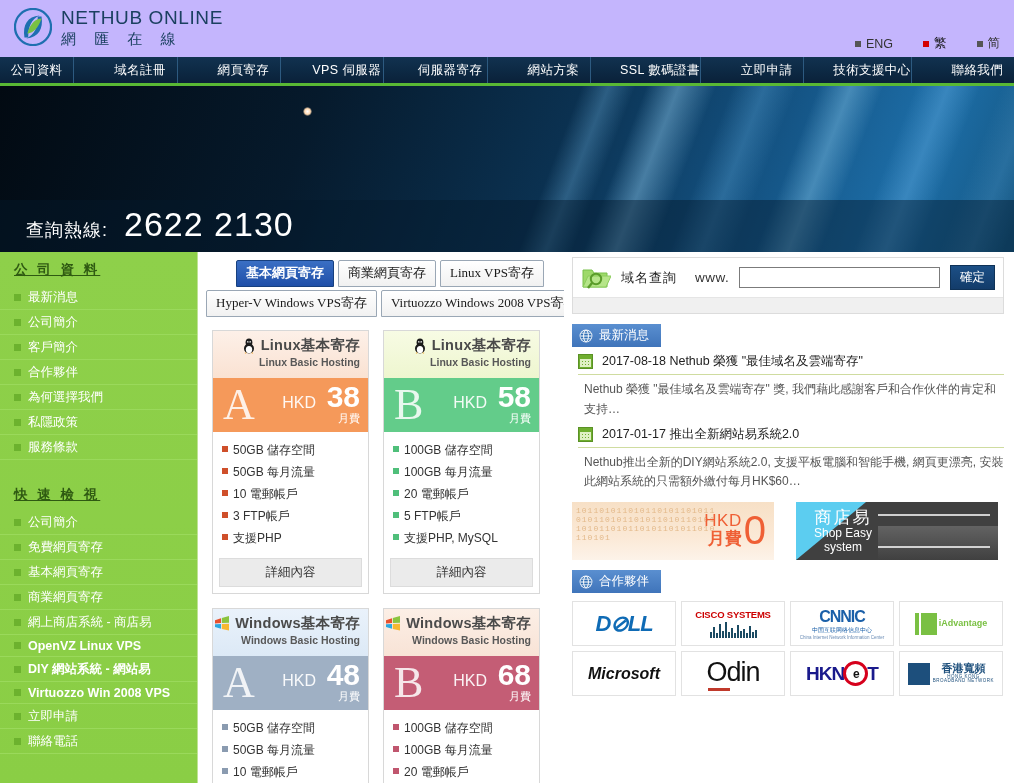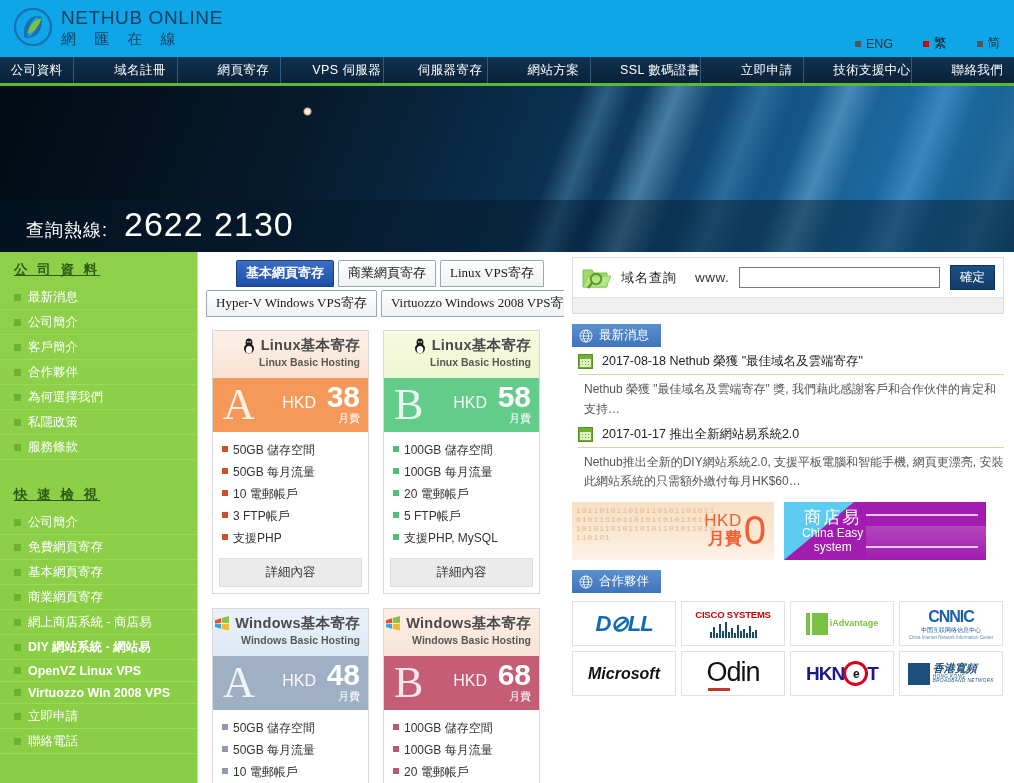--- a/index.html
+++ b/index.html
@@ -17,21 +17,21 @@
     position:absolute;top:0;left:832px;width:155px;height:10px;
     background:#f2f2f2;border:1px solid #dcdcdc;border-top:none;
     border-radius:0 0 3px 3px;
     display:flex;align-items:center;justify-content:space-around;
     overflow:hidden;
   }
   .chrome-sliver i{display:block;width:12px;height:7px;border:1px solid #b5b5b5;border-radius:1px;background:#fff;}
   .chrome-sliver s{display:block;width:1px;height:7px;background:#cfcfcf;}
 
   
-  .header{position:absolute;top:0;left:0;width:1014px;height:57px;background:#0ea5e9;}
+  .header{position:absolute;top:0;left:0;width:1014px;height:57px;background:#c4b5fd;}
   .logo{position:absolute;left:14px;top:8px;display:flex;align-items:center;gap:9px;}
   .logo-mark{width:38px;height:38px;flex:0 0 38px;}
   .logo-text{line-height:1;}
   .logo-en{font-size:19px;letter-spacing:.6px;color:#1b4060;font-weight:400;font-family:"Liberation Sans",sans-serif;}
   .logo-cn{font-size:15px;letter-spacing:7px;color:#1b4060;margin-top:4px;}
 
   .langs{position:absolute;right:14px;top:35px;display:flex;align-items:center;gap:30px;font-size:12.5px;color:#333;}
   .lang{display:flex;align-items:center;gap:5px;cursor:pointer;}
   .lang .sq{width:6px;height:6px;display:inline-block;background:#555;}
   .lang.active .sq{background:#d40000;}
@@ -160,21 +160,21 @@
   .promo{width:202px;height:58px;position:relative;overflow:hidden;cursor:pointer;}
   .promo-a{background:linear-gradient(180deg,#f7e0c6,#fbe9d6 60%,#fdf3e9);}
   .promo-a .bits{position:absolute;left:4px;top:4px;width:140px;height:46px;
     color:#e3b98a;font-size:8px;line-height:9px;letter-spacing:1px;overflow:hidden;
     font-family:"Liberation Mono","DejaVu Sans Mono",monospace;white-space:pre-wrap;word-break:break-all;}
   .promo-a .pt{position:absolute;right:8px;top:4px;display:flex;align-items:center;gap:2px;color:#ef5f35;}
   .promo-a .pk{display:flex;flex-direction:column;align-items:flex-end;line-height:1.05;}
   .promo-a .pk b{font-size:17px;font-weight:400;letter-spacing:.5px;}
   .promo-a .pk u{font-size:17px;text-decoration:none;font-weight:bold;}
   .promo-a .zero{font-size:40px;line-height:48px;font-weight:300;}
-  .promo-b{background:#a21caf;}
+  .promo-b{background:#404040;margin-left:12px;}
   .promo-b .tri{position:absolute;left:0;top:0;width:0;height:0;
     border-top:58px solid #5ccdf0;border-right:70px solid transparent;}
   .promo-b .tri2{position:absolute;right:0;bottom:0;width:120px;height:34px;
     background:linear-gradient(180deg,rgba(255,255,255,.18),rgba(255,255,255,0));}
   .promo-b .ln{position:absolute;right:8px;height:2px;background:rgba(255,255,255,.75);}
   .promo-b .ln1{top:12px;width:112px;}
   .promo-b .ln2{bottom:12px;width:112px;}
   .promo-b .txt{position:absolute;left:18px;top:6px;color:#fff;text-align:center;line-height:1.12;}
   .promo-b .txt .cn{font-size:17px;letter-spacing:2px;}
   .promo-b .txt .en{font-size:12px;}
@@ -197,21 +197,21 @@
   .l-iadv .bx{width:16px;height:22px;background:#7ac043;}
   .l-iadv .tx{font-size:9px;color:#7ac043;font-weight:bold;line-height:1.1;}
   .l-ms{font-family:"Liberation Sans",sans-serif;font-weight:bold;font-style:italic;font-size:16px;color:#111;}
   .l-odin{font-size:27px;color:#111;letter-spacing:-1px;position:relative;padding-bottom:3px;}
   .l-odin:after{content:"";position:absolute;left:2px;bottom:0;width:22px;height:3px;background:#c0392b;}
   .l-hknet{display:flex;align-items:center;font-weight:bold;font-size:19px;color:#1a1a8c;letter-spacing:-1px;}
   .l-hknet .e{display:inline-flex;align-items:center;justify-content:center;
     width:19px;height:19px;border-radius:50%;border:3px solid #d6001c;color:#111;font-size:12px;margin:0 -1px;background:#fff;}
   .l-hkbn{display:flex;align-items:center;gap:3px;}
   .l-hkbn .sqb{width:22px;height:22px;background:#1d4f7c;}
-  .l-hkbn .tw{line-height:1.05;text-align:left;font-style:italic;}
+  .l-hkbn .tw{line-height:1.05;text-align:center;}
   .l-hkbn .tw b{display:block;font-size:11px;color:#1d4f7c;}
   .l-hkbn .tw s{display:block;font-size:4.5px;color:#1d4f7c;text-decoration:none;letter-spacing:.5px;}
 </style>
 </head>
 <body>
 
 <div class="page">
 
   <div class="chrome-sliver">
     <i></i>
@@ -324,25 +324,25 @@
     <div class="sb-link">
         <span class="sq"></span>
         <span>商業網頁寄存</span>
       </div>
     <div class="sb-link">
         <span class="sq"></span>
         <span>網上商店系統 - 商店易</span>
       </div>
     <div class="sb-link bold">
         <span class="sq"></span>
+        <span>OpenVZ Linux VPS</span>
+      </div>
+    <div class="sb-link bold">
+        <span class="sq"></span>
         <span>DIY 網站系統 - 網站易</span>
-      </div>
-    <div class="sb-link bold">
-        <span class="sq"></span>
-        <span>OpenVZ Linux VPS</span>
       </div>
     <div class="sb-link bold">
         <span class="sq"></span>
         <span>Virtuozzo Win 2008 VPS</span>
       </div>
     <div class="sb-link">
         <span class="sq"></span>
         <span>立即申請</span>
       </div>
     <div class="sb-link">
@@ -604,21 +604,21 @@
           <div class="zero">0</div>
         </div>
       </div>
       <div class="promo promo-b">
         <div class="tri"></div>
         <div class="tri2"></div>
         <div class="ln ln1"></div>
         <div class="ln ln2"></div>
         <div class="txt">
           <div class="cn">商店易</div>
-          <div class="en">China Easy</div>
+          <div class="en">Shop Easy</div>
           <div class="en">system</div>
         </div>
       </div>
     </div>
 
     
     <div class="sec-head">
       <svg class="globe" viewBox="0 0 14 14">
         <circle cx="7" cy="7" r="6.4" fill="#ffffff"></circle>
         <circle cx="7" cy="7" r="5.6" fill="#2f6fb5"></circle>
@@ -651,31 +651,31 @@
               <i style="height:7px"></i>
               <i style="height:9px"></i>
             <i style="height:5px"></i>
               <i style="height:12px"></i>
               <i style="height:6px"></i>
               <i style="height:8px"></i>
           </div>
         </div>
       </div>
       <div class="logo-cell">
+        <div class="l-cnnic">
+          <div class="big">CNNIC</div>
+          <div class="s1">中国互联网络信息中心</div>
+          <div class="s2">China Internet Network Information Center</div>
+        </div>
+      </div>
+      <div class="logo-cell">
         <div class="l-iadv">
           <span class="bar"></span>
           <span class="bx"></span>
           <span class="tx">iAdvantage</span>
-        </div>
-      </div>
-      <div class="logo-cell">
-        <div class="l-cnnic">
-          <div class="big">CNNIC</div>
-          <div class="s1">中国互联网络信息中心</div>
-          <div class="s2">China Internet Network Information Center</div>
         </div>
       </div>
       <div class="logo-cell">
         <span class="l-ms">Microsoft</span>
       </div>
       <div class="logo-cell">
         <span class="l-odin">Odin</span>
       </div>
       <div class="logo-cell">
         <span class="l-hknet">

